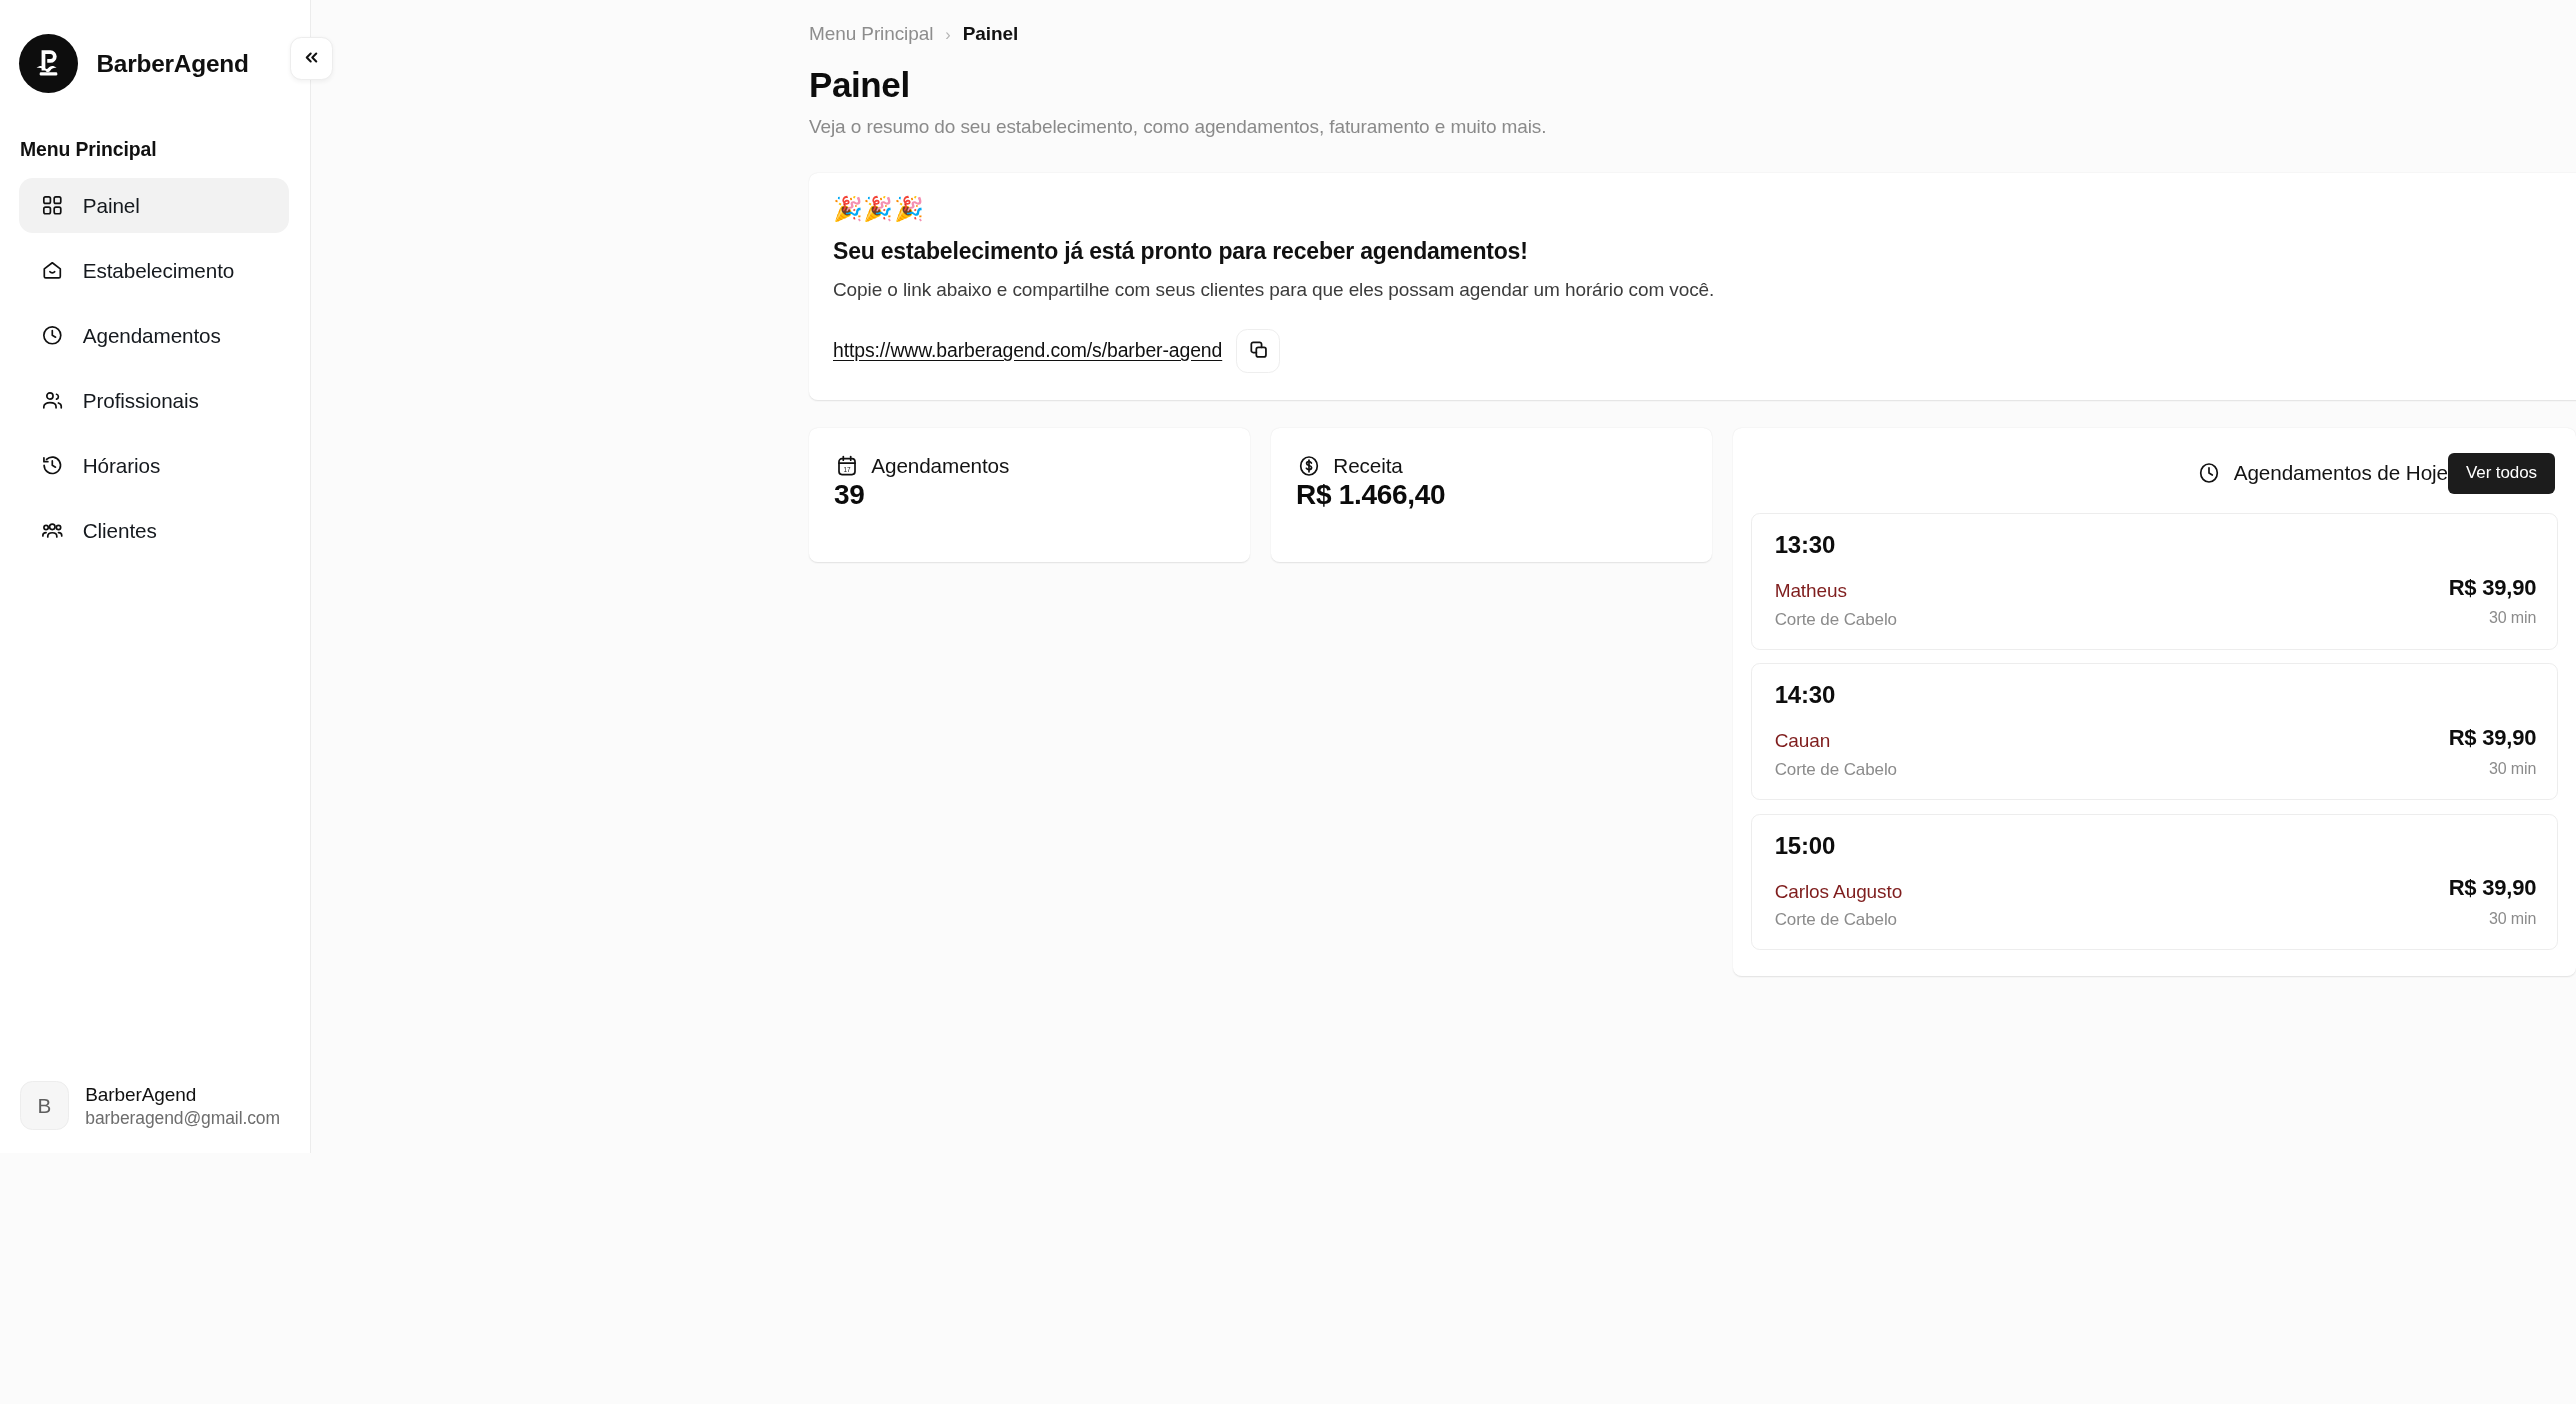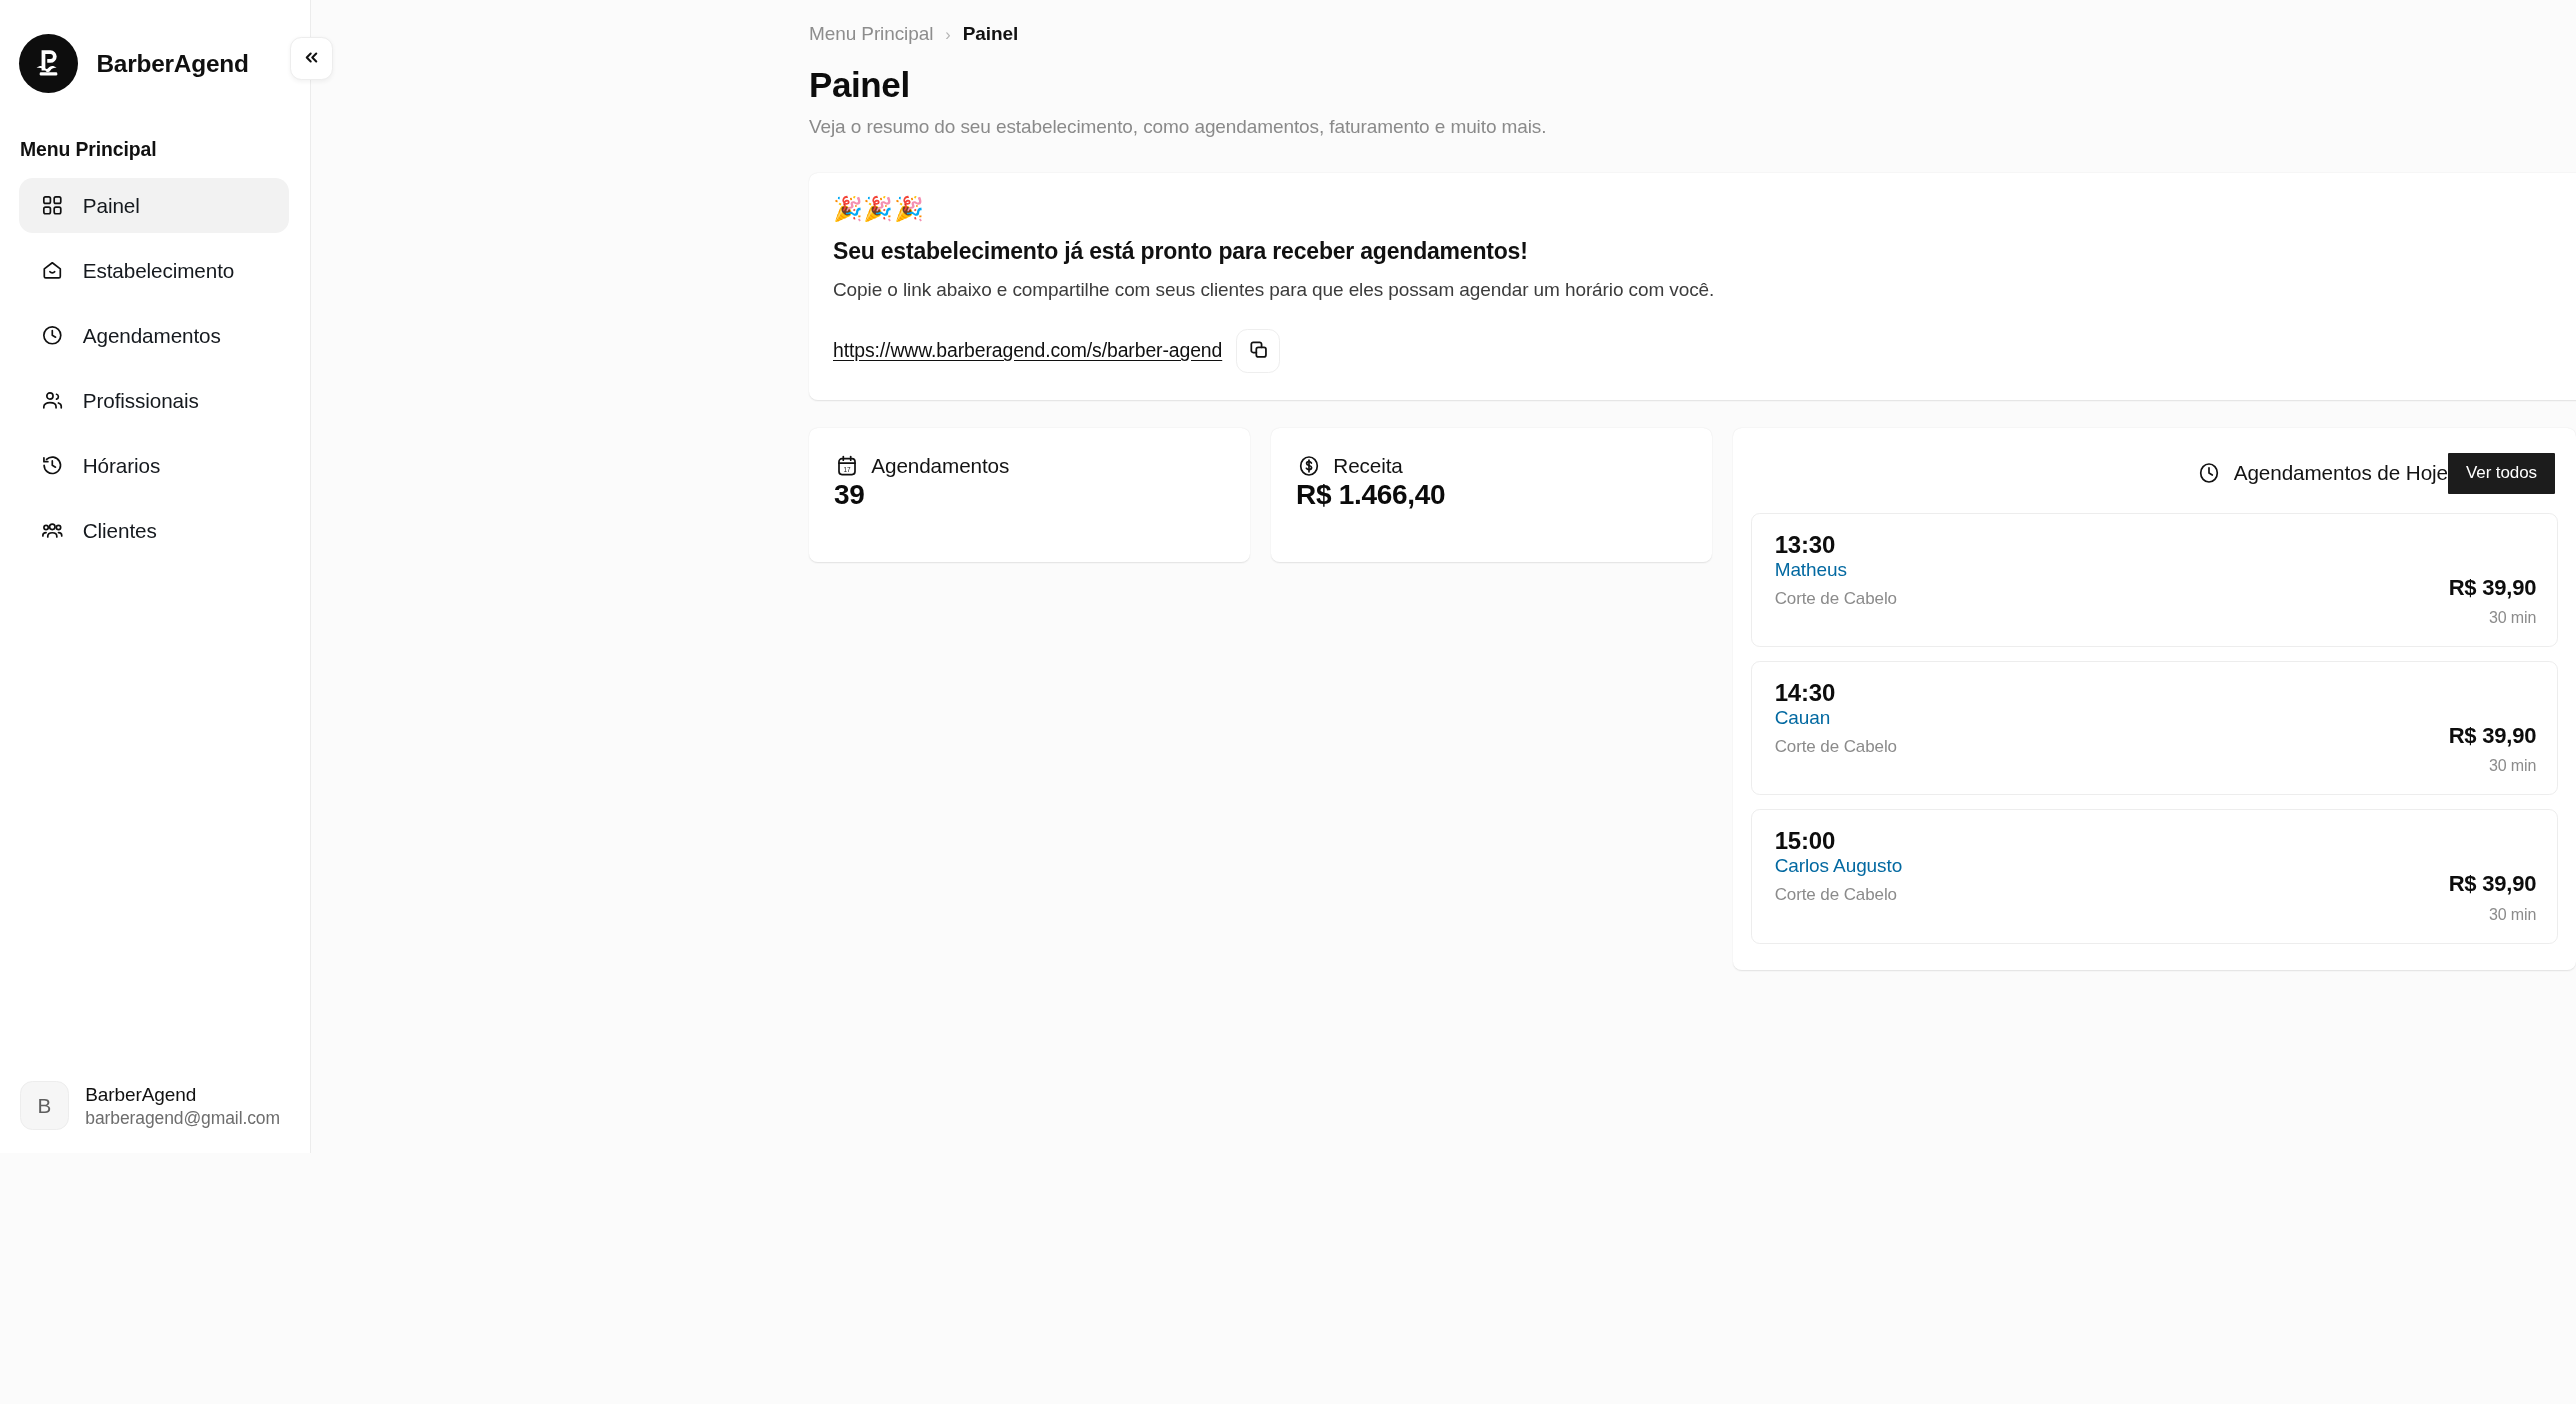--- a/index.html
+++ b/index.html
@@ -339,21 +339,21 @@
     color: #131313;
     letter-spacing: -0.1px;
   }
 
   .see-all-btn {
     background: #1c1c1c;
     color: #ffffff;
     font-size: 17px;
     font-family: "Liberation Sans", sans-serif;
     border: none;
-    border-radius: 1px;
+    border-radius: 6px;
     padding: 10.6px 18px;
     cursor: pointer;
     letter-spacing: -0.1px;
   }
 
   .appt-list {
     margin-top: 19px;
     display: flex;
     flex-direction: column;
     gap: 13.8px;
@@ -370,23 +370,23 @@
     background: #ffffff;
   }
 
   .appt-time {
     font-size: 24px;
     font-weight: bold;
     color: #0d0d0d;
     letter-spacing: -0.2px;
   }
   .appt-client {
-    margin-top: 0;
+    margin-top: 21px;
     font-size: 19px;
-    color: #0369a1;
+    color: #7f1d1d;
     letter-spacing: -0.1px;
   }
   .appt-service {
     margin-top: 7.5px;
     font-size: 17px;
     color: #8b8b8b;
     letter-spacing: -0.1px;
   }
 
   .appt-right { text-align: right; padding-top: 7.5px; }

